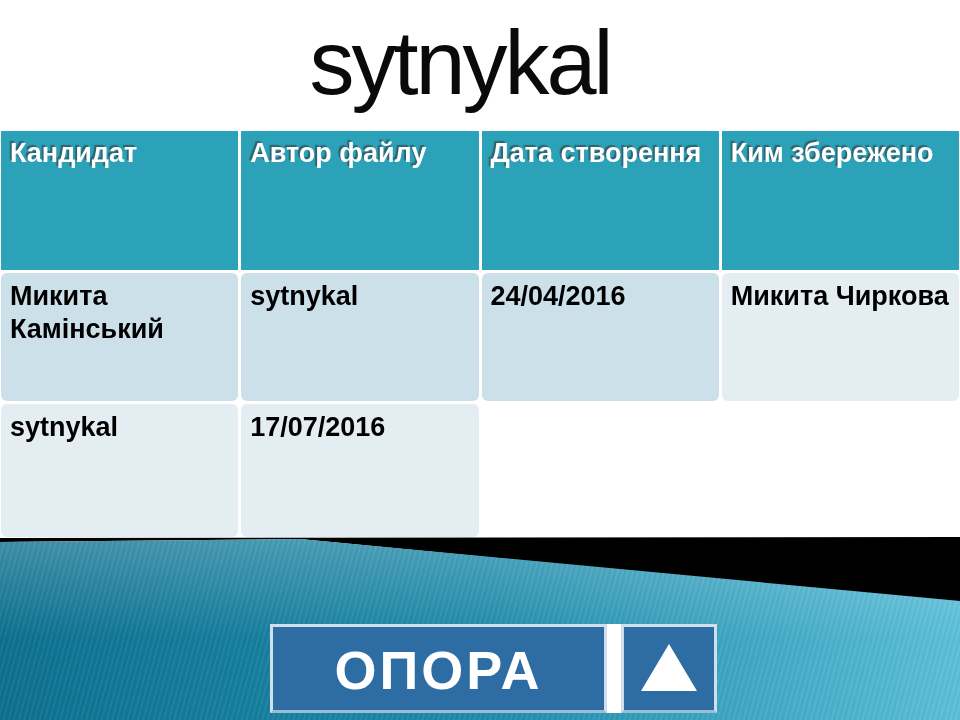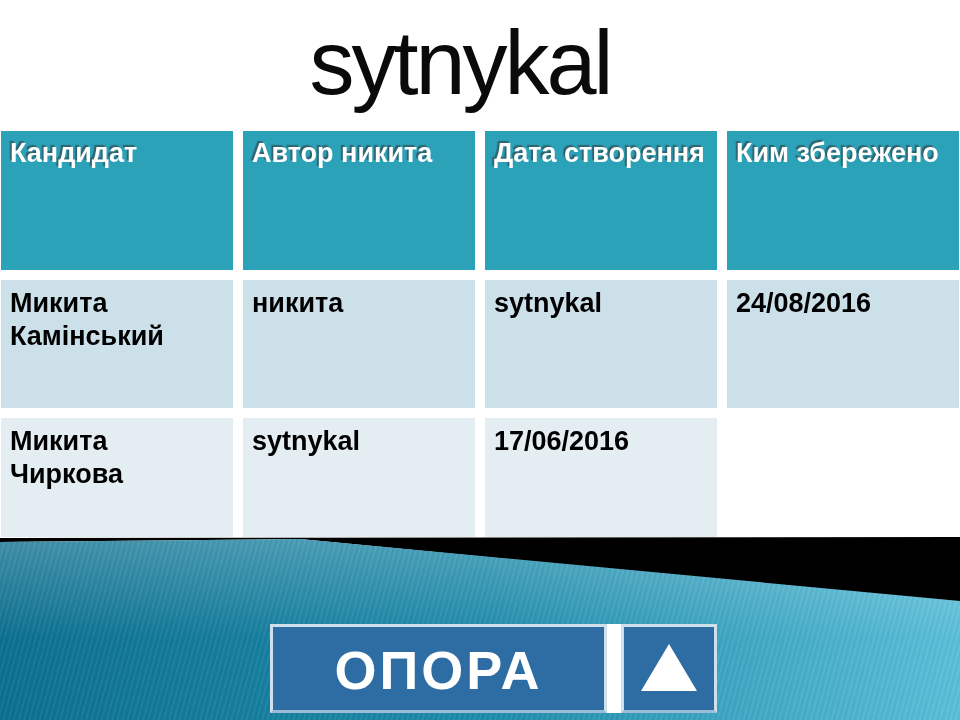--- a/index.html
+++ b/index.html
@@ -22,38 +22,39 @@
     color:#0a0a0a;
     font-weight:400;
   }
 
   
   .props-table{
     position:absolute;top:131px;left:1px;width:958px;height:406px;
     display:grid;
     grid-template-columns:repeat(4,1fr);
     grid-template-rows:139px 128px 133px;
-    gap:10px;
+    gap:3px;
     background:#ffffff;
   }
   .th{
     background:#2ca2b9;
     color:#ffffff;
     font-weight:bold;
     font-size:27px;
     padding:7px 6px 0 9px;
     text-shadow:-2px -2px 1px rgba(50,50,50,0.55);
   }
   .td{
     background:#cce0ea;
     color:#000000;
     font-weight:bold;
     font-size:27px;
     line-height:33px;
     padding:7px 6px 0 9px;
+    border-radius:6px;
   }
 
   
   .footer{
     position:absolute;left:0;top:537px;width:960px;height:183px;
     background:#ffffff;
   }
   .footer-black-wedge{
     position:absolute;left:0;top:0;width:960px;height:183px;
     background:#000000;
@@ -113,32 +114,31 @@
 </head>
 <body>
 
 <div class="slide">
 
   <div class="slide-title">sytnykal</div>
 
   <div class="props-table">
 
     <div class="th">Кандидат</div>
-    <div class="th">Автор никита</div>
+    <div class="th">Автор файлу</div>
     <div class="th">Дата створення</div>
     <div class="th">Ким збережено</div>
 
     <div class="td td-cell">Микита Камінський</div>
-    <div class="td td-cell">никита</div>
     <div class="td td-cell">sytnykal</div>
-    <div class="td td-cell">24/08/2016</div>
+    <div class="td td-cell">24/04/2016</div>
 
     <div class="td td-cell row2" style="background:#e4eef2">Микита Чиркова</div>
     <div class="td td-cell row2" style="background:#e4eef2">sytnykal</div>
-    <div class="td td-cell row2" style="background:#e4eef2">17/06/2016</div>
+    <div class="td td-cell row2" style="background:#e4eef2">17/07/2016</div>
   </div>
 
   <div class="footer">
     <div class="footer-black-wedge"></div>
     <div class="footer-teal-band"></div>
     <div class="logo">
       <div class="logo-main">
         <span class="logo-text">ОПОРА</span>
       </div>
       <div class="logo-gap"></div>

